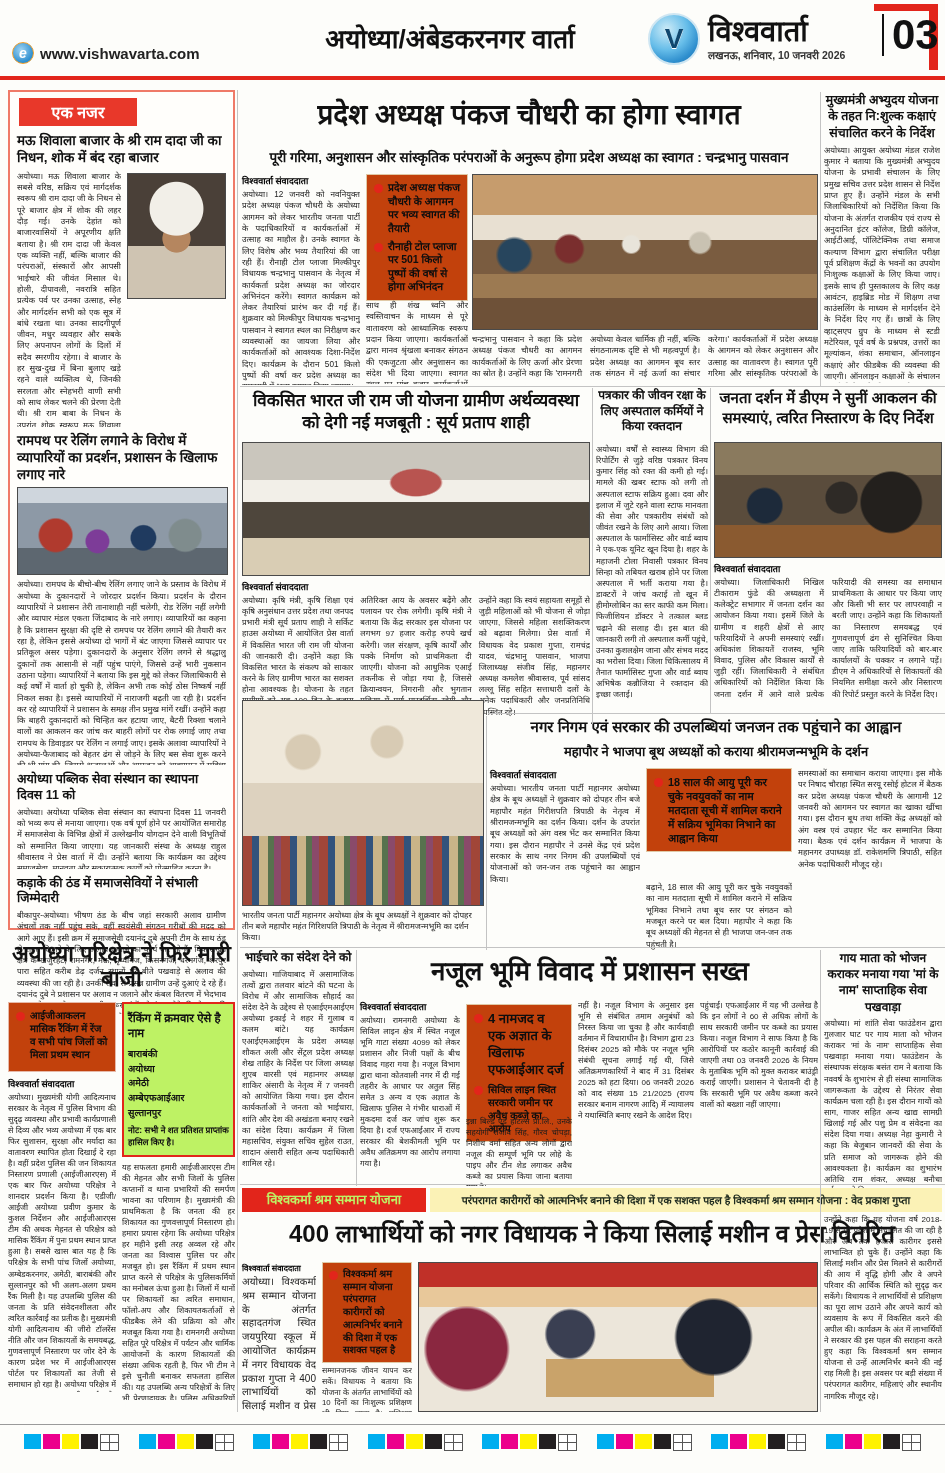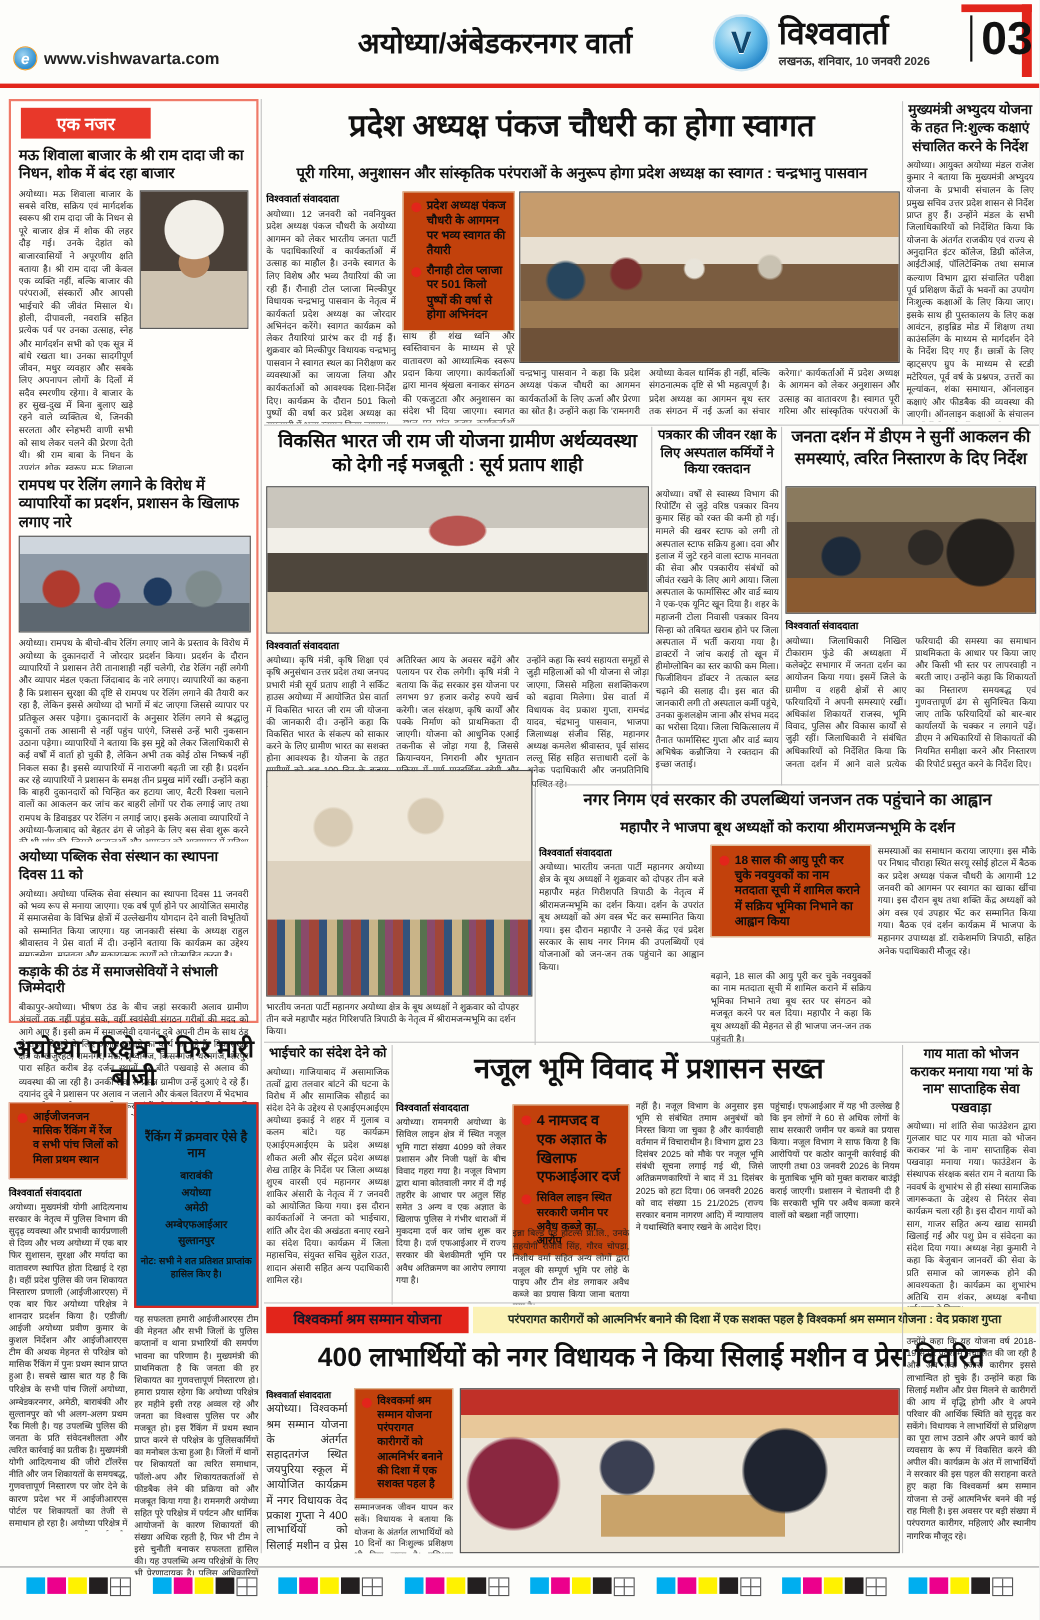--- a/index.html
+++ b/index.html
@@ -61,21 +61,21 @@
       radial-gradient(circle at 25% 25%,#d8cbb4 0 7%,rgba(0,0,0,0) 8%),
       radial-gradient(circle at 60% 20%,#d8cbb4 0 7%,rgba(0,0,0,0) 8%),
       linear-gradient(180deg,#efe8da 0 40%,#ddd2bf 40% 70%,#c9bca6 70% 100%);}
   .ph-dist{background:
       radial-gradient(circle at 12% 58%,#8a2740 0 11%,rgba(0,0,0,0) 12%),
       radial-gradient(circle at 38% 48%,#3a3f52 0 9%,rgba(0,0,0,0) 10%),
       radial-gradient(circle at 74% 50%,#1f2430 0 12%,rgba(0,0,0,0) 13%),
       linear-gradient(90deg,rgba(0,0,0,0) 0 32%,#c9a36a 32% 74%,rgba(0,0,0,0) 74%) 0 88%/100% 26% no-repeat,
       linear-gradient(180deg,#c03028 0 16%,#e8c89a 16% 30%,#ece6da 30% 100%);}
   
-  .rankbox{border:2px solid #e2251b;background:#0369a1;padding:23px 4px;text-align:center;}
+  .rankbox{border:2px solid #e2251b;background:#bef264;padding:7px 4px;}
   .rk-title{font-size:11.5px;font-weight:bold;line-height:1.3;margin-bottom:6px;}
   .rk-names div{font-size:9.5px;font-weight:bold;line-height:1.55;}
   .rk-note{font-size:8.5px;font-weight:bold;margin-top:5px;line-height:1.3;}
   #colorbars{display:flex;justify-content:space-between;}
   .cbar-group{display:flex;gap:2px;}
   .sw{width:17px;height:15px;display:inline-block;}
   .reg{background-color:#fff;border:1px solid #555;
     background-image:linear-gradient(#555,#555),linear-gradient(#555,#555);
     background-size:100% 1px,1px 100%;background-position:center center;background-repeat:no-repeat;}
 </style>
@@ -116,21 +116,21 @@
     <div class="body" style="height:62px;">अयोध्या। अयोध्या पब्लिक सेवा संस्थान का स्थापना दिवस 11 जनवरी को भव्य रूप से मनाया जाएगा। एक वर्ष पूर्ण होने पर आयोजित समारोह में समाजसेवा के विभिन्न क्षेत्रों में उल्लेखनीय योगदान देने वाली विभूतियों को सम्मानित किया जाएगा। यह जानकारी संस्था के अध्यक्ष राहुल श्रीवास्तव ने प्रेस वार्ता में दी। उन्होंने बताया कि कार्यक्रम का उद्देश्य समाजसेवा, मानवता और सकारात्मक कार्यों को प्रोत्साहित करना है।</div>
     <div class="en-h2">कड़ाके की ठंड में समाजसेवियों ने संभाली जिम्मेदारी</div>
     <div class="body" style="height:104px;">बीकापुर-अयोध्या। भीषण ठंड के बीच जहां सरकारी अलाव ग्रामीण अंचलों तक नहीं पहुंच सके, वहीं स्वयंसेवी संगठन गरीबों की मदद को आगे आए हैं। इसी क्रम में समाजसेवी दयानंद दुबे अपनी टीम के साथ ठंड से राहत दिलाने के लिए अलाव जलाने का कार्य कर रहे हैं। विकासखंड क्षेत्र के खजुरहट, रामनगर, मऊ, पृथ्वीगंज, किसनगंज, धरमगंज, शेरपुर पारा सहित करीब डेढ़ दर्जन स्थानों पर बीते पखवाड़े से अलाव की व्यवस्था की जा रही है। उनकी सेवा से प्रसन्न ग्रामीण उन्हें दुआएं दे रहे हैं। दयानंद दुबे ने प्रशासन पर अलाव न जलाने और कंबल वितरण में भेदभाव का आरोप लगाते हुए जल्द ही जरूरतमंदों को कंबल देने की घोषणा की है। इस अभियान में दिलीप कुमार दुबे, गुड्डू सहित अन्य लोग शामिल हैं।</div>
   </div>
 
   <div class="abs center" style="left:8px;top:942px;width:227px;font-size:22px;font-weight:bold;line-height:1.12;">अयोध्या परिक्षेत्र ने फिर मारी बाजी</div>
   <div class="abs" style="left:8px;top:1002px;width:108px;height:410px;">
     <div class="bbox" style="border:1px solid #e7b9a8;">
       <div class="bi">
           <span class="dot"></span>
-        <span class="btxt" style="font-size:10px;">आईजीजनजन मासिक रैंकिंग में रेंज व सभी पांच जिलों को मिला प्रथम स्थान</span>
+        <span class="btxt" style="font-size:10px;">आईजीआकलन मासिक रैंकिंग में रेंज व सभी पांच जिलों को मिला प्रथम स्थान</span>
         </div>
     </div>
     <div class="byline" style="margin-top:5px;">विश्ववार्ता संवाददाता</div>
     <div class="body" style="font-size:8px;height:300px;">अयोध्या। मुख्यमंत्री योगी आदित्यनाथ सरकार के नेतृत्व में पुलिस विभाग की सुदृढ़ व्यवस्था और प्रभावी कार्यप्रणाली से दिव्य और भव्य अयोध्या में एक बार फिर सुशासन, सुरक्षा और मर्यादा का वातावरण स्थापित होता दिखाई दे रहा है। वहीं प्रदेश पुलिस की जन शिकायत निस्तारण प्रणाली (आईजीआरएस) में एक बार फिर अयोध्या परिक्षेत्र ने शानदार प्रदर्शन किया है। एडीजी/आईजी अयोध्या प्रवीण कुमार के कुशल निर्देशन और आईजीआरएस टीम की अथक मेहनत से परिक्षेत्र को मासिक रैंकिंग में पुनः प्रथम स्थान प्राप्त हुआ है। सबसे खास बात यह है कि परिक्षेत्र के सभी पांच जिलों अयोध्या, अम्बेडकरनगर, अमेठी, बाराबंकी और सुल्तानपुर को भी अलग-अलग प्रथम रैंक मिली है। यह उपलब्धि पुलिस की जनता के प्रति संवेदनशीलता और त्वरित कार्रवाई का प्रतीक है। मुख्यमंत्री योगी आदित्यनाथ की जीरो टॉलरेंस नीति और जन शिकायतों के समयबद्ध, गुणवत्तापूर्ण निस्तारण पर जोर देने के कारण प्रदेश भर में आईजीआरएस पोर्टल पर शिकायतों का तेजी से समाधान हो रहा है। अयोध्या परिक्षेत्र में यह सफलता लगातार टीम वर्क और अधिकारियों की सक्रियता का नतीजा है। शिकायतकर्ताओं से संतुष्टि फीडबैक लेने और डिफॉल्ट मामलों को न्यूनतम रखने में टीम ने उत्कृष्ट कार्य किया। एडीजी/आईजी प्रवीण कुमार ने इस उपलब्धि पर खुशी जताते हुए कहा कि</div>
   </div>
   <div class="abs" style="left:122px;top:1002px;width:113px;height:410px;">
     <div class="rankbox">
       <div class="rk-title">रैंकिंग में क्रमवार ऐसे है नाम</div>
       <div class="rk-names">
           <div>बाराबंकी</div>
@@ -224,21 +224,21 @@
   </div>
   <div class="abs body" style="left:466px;top:1116px;width:106px;height:70px;font-size:8px;">इन्ना बिल्ड एंड होटल्स प्रा.लि., उनके सहयोगी राजीव सिंह, गौरव चोपड़ा, निशीथ वर्मा सहित अन्य लोगों द्वारा नजूल की सम्पूर्ण भूमि पर लोहे के पाइप और टीन शेड लगाकर अवैध कब्जे का प्रयास किया जाना बताया गया है।</div>
   <div class="abs body" style="left:578px;top:1000px;width:116px;height:186px;font-size:8px;">नहीं है। नजूल विभाग के अनुसार इस भूमि से संबंधित तमाम अनुबंधों को निरस्त किया जा चुका है और कार्यवाही वर्तमान में विचाराधीन है। विभाग द्वारा 23 दिसंबर 2025 को मौके पर नजूल भूमि संबंधी सूचना लगाई गई थी, जिसे अतिक्रमणकारियों ने बाद में 31 दिसंबर 2025 को हटा दिया। 06 जनवरी 2026 को वाद संख्या 15 21/2025 (राज्य सरकार बनाम नागरण आदि) में न्यायालय ने यथास्थिति बनाए रखने के आदेश दिए।</div>
   <div class="abs body" style="left:700px;top:1000px;width:118px;height:186px;font-size:8px;">पहुंचाई। एफआईआर में यह भी उल्लेख है कि इन लोगों ने 60 से अधिक लोगों के साथ सरकारी जमीन पर कब्जे का प्रयास किया। नजूल विभाग ने साफ किया है कि आरोपियों पर कठोर कानूनी कार्रवाई की जाएगी तथा 03 जनवरी 2026 के नियम के मुताबिक भूमि को मुक्त कराकर बाउंड्री कराई जाएगी। प्रशासन ने चेतावनी दी है कि सरकारी भूमि पर अवैध कब्जा करने वालों को बख्शा नहीं जाएगा।</div>
 
   <div class="abs" style="left:824px;top:950px;width:118px;height:258px;">
     <div class="center" style="font-size:12px;font-weight:bold;line-height:1.35;margin-bottom:3px;">गाय माता को भोजन कराकर मनाया गया 'मां के नाम' साप्ताहिक सेवा पखवाड़ा</div>
     <div class="body" style="height:192px;font-size:8.1px;">अयोध्या। मां शांति सेवा फाउंडेशन द्वारा गुलजार घाट पर गाय माता को भोजन कराकर 'मां के नाम' साप्ताहिक सेवा पखवाड़ा मनाया गया। फाउंडेशन के संस्थापक संरक्षक बसंत राम ने बताया कि नववर्ष के शुभारंभ से ही संस्था सामाजिक जागरूकता के उद्देश्य से निरंतर सेवा कार्यक्रम चला रही है। इस दौरान गायों को साग, गाजर सहित अन्य खाद्य सामग्री खिलाई गई और पशु प्रेम व संवेदना का संदेश दिया गया। अध्यक्ष नेहा कुमारी ने कहा कि बेजुबान जानवरों की सेवा के प्रति समाज को जागरूक होने की आवश्यकता है। कार्यक्रम का शुभारंभ अतिथि राम शंकर, अध्यक्ष बनौधा धर्मशाला ने किया।</div>
   </div>
 
-  <div class="abs center" style="left:242px;top:1188px;width:184px;height:24px;background:#e2251b;color:#0f172a;font-size:13px;font-weight:bold;line-height:24px;">विश्वकर्मा श्रम सम्मान योजना</div>
+  <div class="abs center" style="left:242px;top:1188px;width:184px;height:24px;background:#e2251b;color:#bef264;font-size:13px;font-weight:bold;line-height:24px;">विश्वकर्मा श्रम सम्मान योजना</div>
   <div class="abs center hclip" style="left:430px;top:1188px;width:512px;height:24px;background:#fbf2b6;font-size:10.5px;font-weight:bold;line-height:24px;color:#1e2a1e;">परंपरागत कारीगरों को आत्मनिर्भर बनाने की दिशा में एक सशक्त पहल है विश्वकर्मा श्रम सम्मान योजना : वेद प्रकाश गुप्ता</div>
   <div class="abs center hclip" style="left:242px;top:1216px;width:700px;font-size:24px;font-weight:bold;">400 लाभार्थियों को नगर विधायक ने किया सिलाई मशीन व प्रेस वितरित</div>
   <div class="abs" style="left:242px;top:1262px;width:74px;height:150px;">
     <div class="byline" style="font-size:8px;">विश्ववार्ता संवाददाता</div>
     <div class="body" style="height:136px;font-size:10px;">अयोध्या। विश्वकर्मा श्रम सम्मान योजना के अंतर्गत सहादतगंज स्थित जयपुरिया स्कूल में आयोजित कार्यक्रम में नगर विधायक वेद प्रकाश गुप्ता ने 400 लाभार्थियों को सिलाई मशीन व प्रेस वितरित किया। विधायक ने कहा कि योजना का उद्देश्य परंपरागत कारीगरों को आत्मनिर्भर बनाना है।</div>
   </div>
   <div class="abs bbox" style="left:322px;top:1262px;width:90px;border:1px solid #e0c9a6;padding:5px 6px;">
     <div class="bi" style="margin-bottom:0;">
         <span class="dot"></span>
       <span class="btxt" style="font-size:9.8px;">विश्वकर्मा श्रम सम्मान योजना परंपरागत कारीगरों को आत्मनिर्भर बनाने की दिशा में एक सशक्त पहल है</span>

